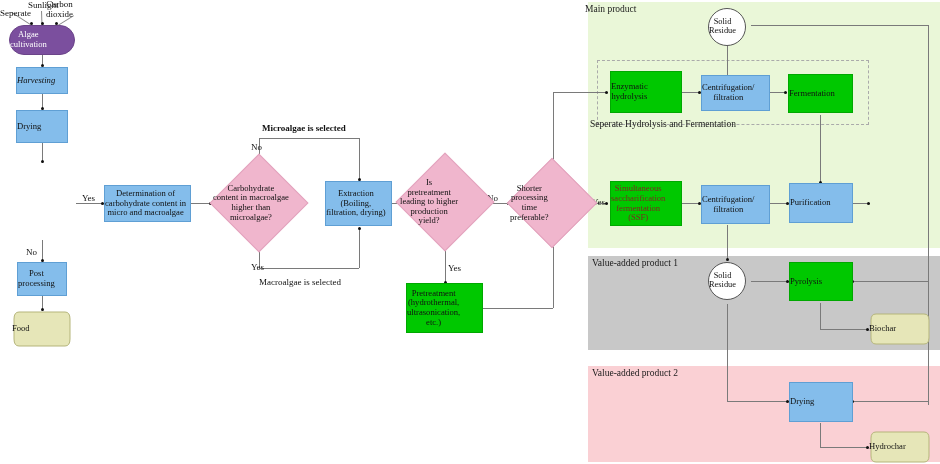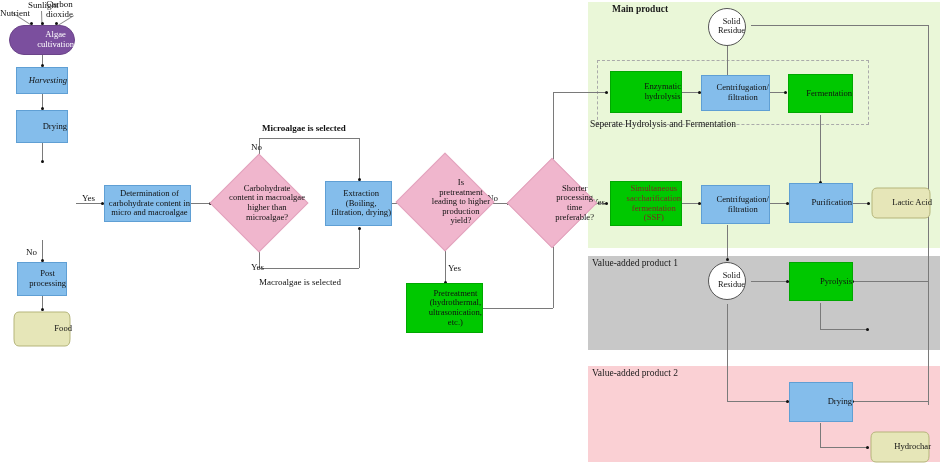--- a/index.html
+++ b/index.html
@@ -4,21 +4,21 @@
 <style>
   html,body{margin:0;padding:0;background:#ffffff;}
   body{font-family:"Liberation Serif","DejaVu Serif",serif;}
   #canvas{position:relative;width:940px;height:464px;background:#fff;overflow:hidden;}
 
   
   .band{position:absolute;}
   .band-label{position:absolute;font-size:9.5px;color:#1a1a1a;white-space:nowrap;}
 
   
-  .node{position:absolute;display:flex;align-items:center;justify-content:flex-end;
+  .node{position:absolute;display:flex;align-items:center;justify-content:flex-start;
         text-align:center;line-height:1.12;color:#111;box-sizing:border-box;}
   .proc{background:#84bdeb;border:1px solid #5f9fd4;font-size:8.6px;}
   .green{background:#00c800;border:1px solid #00a800;font-size:8.6px;}
   .dec{font-size:8.6px;}
   .dec .dectxt{position:relative;z-index:3;padding:0 2px;}
   .dec .diam{position:absolute;left:50%;top:50%;transform:translate(-50%,-50%) rotate(45deg);
        background:#f0b6cd;border:1px solid #e2a3bd;z-index:1;}
   .stadium{background:#7b4f9e;border:1px solid #6b4489;color:#fff;font-size:8.6px;border-radius:999px;}
   .circle{background:#fff;border:1px solid #555;border-radius:50%;font-size:8.4px;}
   .doc{font-size:8.6px;}
@@ -33,21 +33,21 @@
   .lbl{position:absolute;font-size:9px;color:#111;white-space:nowrap;}
   .dashbox{position:absolute;border:1px dashed #aaa;box-sizing:border-box;}
   .inputline{position:absolute;background:#8a8a8a;height:1px;transform-origin:0 0;}
 </style>
 </head>
 <body>
 
 <div id="canvas">
 
   <div class="band" style="left:588px;top:2px;width:352px;height:246px;background:#eaf7d8;"></div>
-  <div class="band-label" style="left:612px;top:4px;font-weight:bold;">Main product</div>
+  <div class="band-label" style="left:585px;top:4px;">Main product</div>
 
   <div class="band" style="left:588px;top:256px;width:352px;height:94px;background:#c8c8c8;"></div>
   <div class="band-label" style="left:592px;top:258px;">Value-added product 1</div>
 
   <div class="band" style="left:588px;top:366px;width:352px;height:96px;background:#fad0d4;"></div>
   <div class="band-label" style="left:592px;top:368px;">Value-added product 2</div>
 
   <div class="dashbox" style="left:597px;top:60px;width:272px;height:65px;"></div>
   <div class="band-label" style="left:590px;top:119px;">Seperate Hydrolysis and Fermentation</div>
 
@@ -157,21 +157,21 @@
   <div class="ln h" style="left:727px;top:401px;width:62px;"></div>
   <div class="dot" style="left:786px;top:400px;"></div>
 
   <div class="ln h" style="left:853px;top:401px;width:75px;"></div>
   <div class="dot" style="left:851px;top:400px;"></div>
 
   <div class="ln v" style="left:820px;top:423px;height:24px;"></div>
   <div class="ln h" style="left:820px;top:447px;width:49px;"></div>
   <div class="dot" style="left:866px;top:446px;"></div>
 
-  <div class="lbl" style="left:0px;top:8px;">Nutrient</div>
+  <div class="lbl" style="left:0px;top:8px;">Seperate</div>
   <div class="lbl" style="left:28px;top:0px;">Sunlight</div>
   <div class="lbl" style="left:46px;top:0px;text-align:center;line-height:1.1;">Carbon<br>dioxide</div>
 
   <div class="node stadium" style="left:9px;top:25px;width:66px;height:30px;">
     <span style="white-space:pre-line;">Algae
 cultivation</span>
   </div>
 
   <div class="node proc" style="left:16px;top:67px;width:52px;height:27px;font-style:italic;">
     <span>Harvesting</span>
@@ -266,36 +266,36 @@
 
   <div class="node proc" style="left:701px;top:185px;width:69px;height:39px;">
     <span style="white-space:pre-line;">Centrifugation/
 filtration</span>
   </div>
 
   <div class="node proc" style="left:789px;top:183px;width:64px;height:40px;">
     <span>Purification</span>
   </div>
 
-  <div class="node doc" style="left:870px;top:187px;width:62px;height:32px;">
+
+  <div class="node circle" style="left:708px;top:262px;width:38px;height:38px;">
+    <span style="white-space:pre-line;line-height:1.05;">Solid
+Residue</span>
+  </div>
+
+  <div class="node green" style="left:789px;top:262px;width:64px;height:39px;">
+    <span>Pyrolysis</span>
+  </div>
+
+  <div class="node doc" style="left:869px;top:313px;width:62px;height:32px;">
     <svg width="62" height="32" viewBox="0 0 62 32">
       <path d="M7,1 L55,1 Q60,1 60,7 L60,25 Q60,31 55,31 L7,31 Q2,31 2,25 L2,7 Q2,1 7,1 Z" fill="#e6e6b8" stroke="#b5b57a" stroke-width="1"></path>
     </svg>
-    <span class="doctxt">Lactic Acid</span>
-  </div>
-
-  <div class="node circle" style="left:708px;top:262px;width:38px;height:38px;">
-    <span style="white-space:pre-line;line-height:1.05;">Solid
-Residue</span>
-  </div>
-
-  <div class="node green" style="left:789px;top:262px;width:64px;height:39px;">
-    <span>Pyrolysis</span>
-  </div>
-
+    <span class="doctxt">Biochar</span>
+  </div>
 
   <div class="node proc" style="left:789px;top:382px;width:64px;height:40px;">
     <span>Drying</span>
   </div>
 
   <div class="node doc" style="left:869px;top:431px;width:62px;height:32px;">
     <svg width="62" height="32" viewBox="0 0 62 32">
       <path d="M7,1 L55,1 Q60,1 60,7 L60,25 Q60,31 55,31 L7,31 Q2,31 2,25 L2,7 Q2,1 7,1 Z" fill="#e6e6b8" stroke="#b5b57a" stroke-width="1"></path>
     </svg>
     <span class="doctxt">Hydrochar</span>

